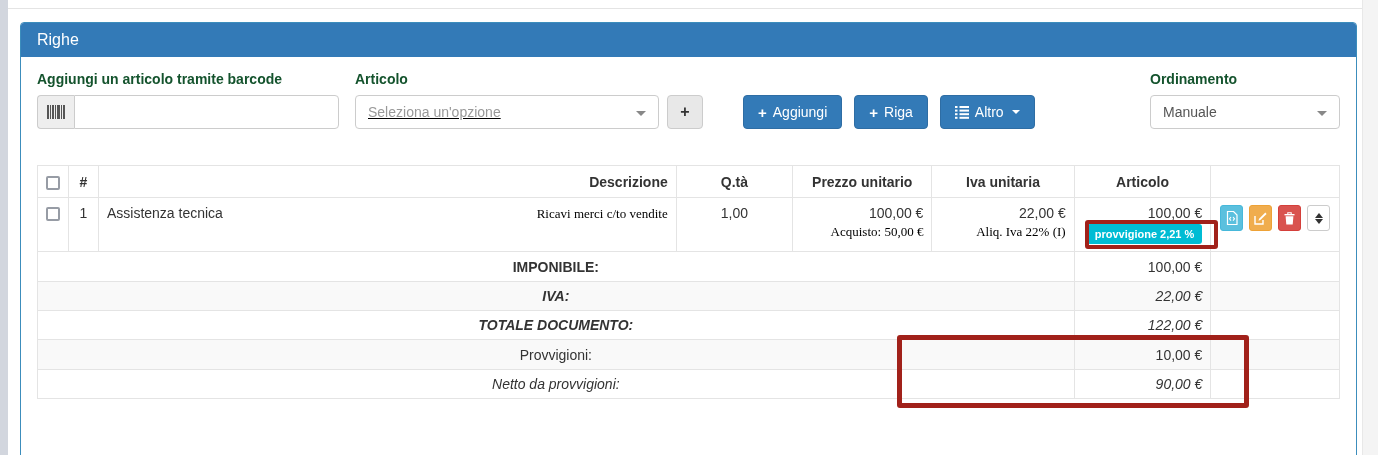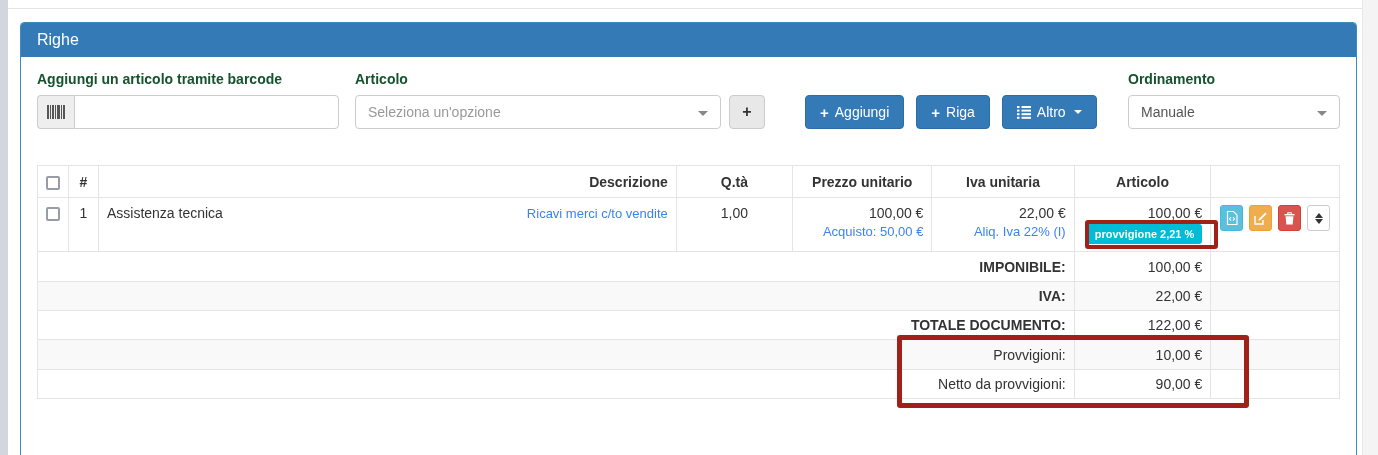--- a/index.html
+++ b/index.html
@@ -23,61 +23,61 @@
   .input-group { display:flex; height:34px; }
   .addon { width:37px; background:#eee; border:1px solid #ccc; border-right:none; border-radius:4px 0 0 4px;
            display:flex; align-items:center; justify-content:center; }
   .text-input { width:265px; height:34px; border:1px solid #ccc; border-radius:0 4px 4px 0; padding:0 10px; font-size:14px; color:#555; outline:none; font-family:"Liberation Sans",sans-serif;}
   .selectbox { height:34px; border:1px solid #ccc; border-radius:4px; background:#fff; display:flex; align-items:center;
                padding:0 12px; font-size:14px; position:relative; cursor:pointer; }
   .selectbox .caret { position:absolute; right:12px; top:15px; width:0; height:0;
                       border-left:5px solid transparent; border-right:5px solid transparent; border-top:5px solid #888; }
   .placeholder-text { color:#999; }
   .value-text { color:#555; }
-  .articolo-select { width:366px; }
-  .ordinamento-select { width:212px; }
+  .articolo-select { width:304px;text-decoration:underline; }
+  .ordinamento-select { width:190px; }
   .plus-btn { width:36px; height:34px; margin-left:8px; background:#e8e8e8; border:1px solid #ccc; border-radius:4px;
               font-size:16px; font-weight:bold; color:#333; cursor:pointer; display:flex; align-items:center; justify-content:center; }
   .btn-blue { background:#337ab7; border:1px solid #2e6da4; color:#fff; border-radius:4px; height:34px;
               font-size:14px; padding:0 14px; display:flex; align-items:center; gap:6px; cursor:pointer;
               font-family:"Liberation Sans",sans-serif; }
   .btn-blue .plus { font-weight:bold; font-size:15px; }
   .caret-white { width:0; height:0; border-left:4px solid transparent; border-right:4px solid transparent; border-top:4px solid #fff; margin-left:2px; }
 
   
   table.rows-table { width:100%; border-collapse:collapse; margin-top:36px; font-size:14px; color:#333; }
   .rows-table th, .rows-table td { border:1px solid #e4e4e4; }
   .rows-table thead th { height:32px; font-weight:bold; text-align:center; padding:0 8px; background:#fff; }
   .rows-table thead th.left { text-align:right; }
   .rows-table .row-data td { height:50px; vertical-align:top; padding:7px 8px; background:#fff; }
   .cell-check { text-align:center; }
   .checkbox { width:14px; height:14px; border:2px solid #979ca5; border-radius:2px; background:#fff; margin:2px auto 0; cursor:pointer; }
   .desc-flex { display:flex; justify-content:space-between; align-items:baseline; gap:10px; }
-  .note { font-size:13px; color:#3b82f6; margin-top:3px; }
+  .note { font-size:13px; color:#000000; margin-top:3px;font-family:Liberation Serif, serif; }
   .t-center { text-align:center; }
   .t-right { text-align:right; }
   .badge-commission { display:inline-block; background:#00bcd4; color:#fff; font-size:11px; font-weight:bold;
                       padding:4px 8px; border-radius:3px; margin-top:3px; }
   .actions-cell { text-align:center; white-space:nowrap; }
   .icon-btn { display:inline-flex; align-items:center; justify-content:center; width:23px; height:26px;
               border-radius:3px; margin:0 1px; cursor:pointer; vertical-align:top; border:1px solid transparent; }
   .icon-btn.info { background:#5bc0de; border-color:#46b8da; }
   .icon-btn.warning { background:#f0ad4e; border-color:#eea236; }
   .icon-btn.danger { background:#d9534f; border-color:#d43f3a; }
   .icon-btn.sort { background:#fff; border-color:#ccc; flex-direction:column; gap:1px; }
   .tri-up { width:0; height:0; border-left:4px solid transparent; border-right:4px solid transparent; border-bottom:5px solid #333; }
   .tri-down { width:0; height:0; border-left:4px solid transparent; border-right:4px solid transparent; border-top:5px solid #333; }
 
   .rows-table .total-row td { padding:0 8px; }
-  .rows-table .total-row .lbl { text-align:right; font-size:14px; }
+  .rows-table .total-row .lbl { text-align:center; font-size:14px; }
   .rows-table .total-row.strong .lbl { font-weight:bold; }
   .rows-table .total-row .val { text-align:right; }
   .rows-table .total-row:nth-child(odd) td { background:#f9f9f9; }
   .rows-table .total-row:nth-child(even) td { background:#fff; }
-  .h30 td { height:30px; } .h29 td { height:29px; }
+  .h30 td { height:30px; } .h29 td { height:29px;font-style:italic; }
 
   
   .footer-btns { margin-top:20px; display:flex; }
   .fbtn { background:#fff; border:1px solid #ccc; color:#888; font-size:13px; padding:3px 9px; cursor:pointer;
           display:flex; align-items:center; margin-right:-1px; font-family:"Liberation Sans",sans-serif; }
   .fbtn:first-child { border-radius:3px 0 0 3px; }
   .fbtn:last-child { border-radius:0 3px 3px 0; }
 
   
   .annotation { position:absolute; border:4px solid #a1211a; border-radius:3px; pointer-events:none; }

